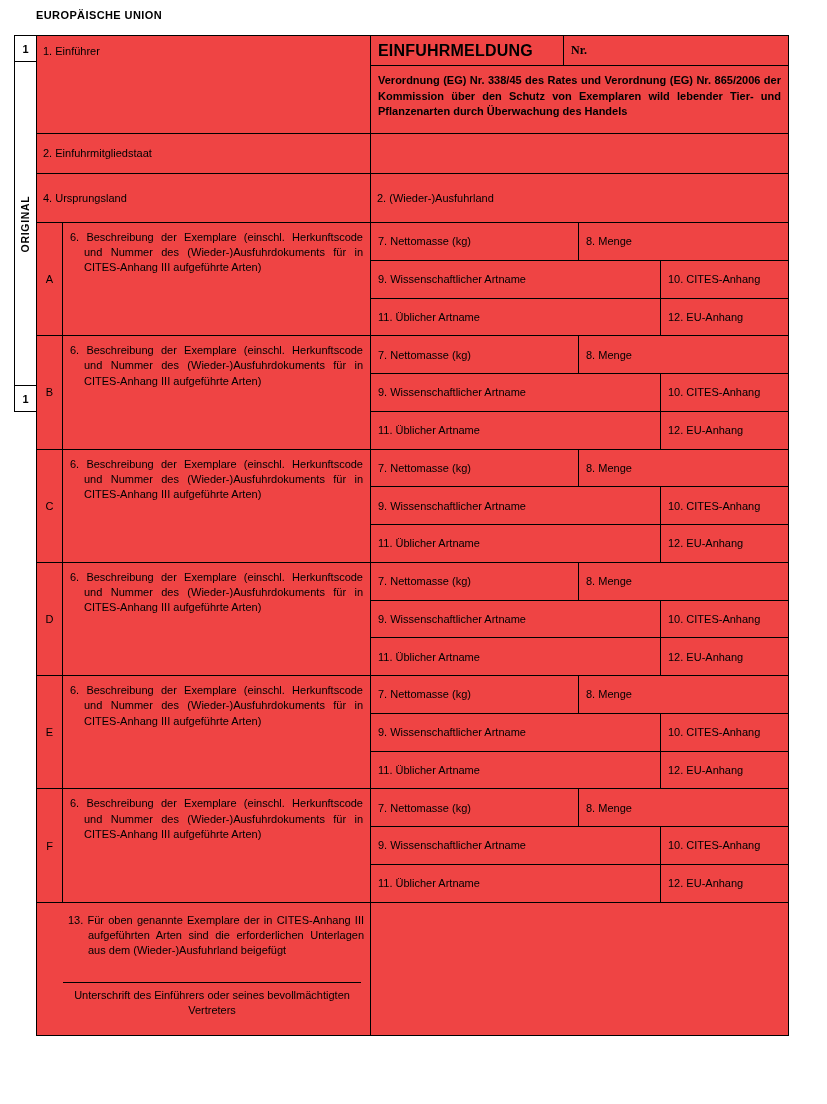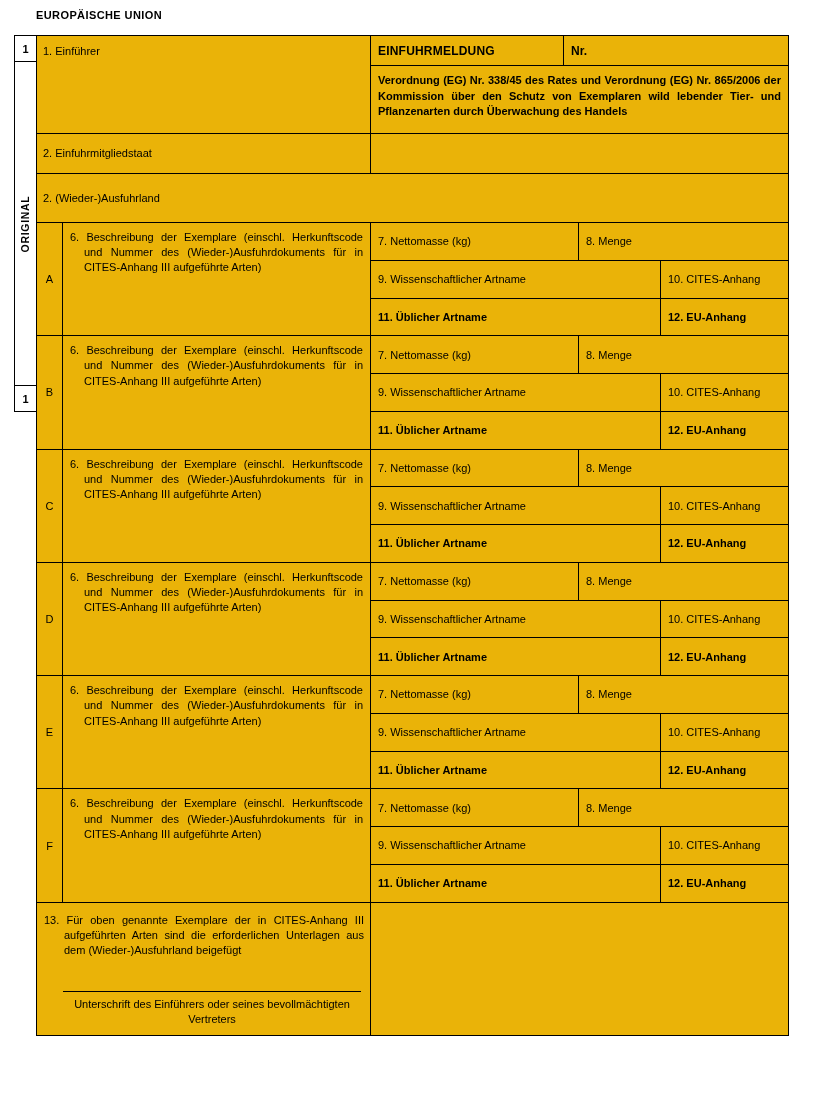--- a/index.html
+++ b/index.html
@@ -18,55 +18,55 @@
   .sbox1 { top:35px; height:27px; }
   .sbox2 { top:385px; height:27px; }
   .orig { position:absolute; left:14px; top:62px; width:23px; height:323px;
           border-left:1.5px solid #000; border-right:1.5px solid #000;
           display:flex; align-items:center; justify-content:center; }
   .orig span { transform:rotate(-90deg); font-weight:700; font-size:10.5px;
                letter-spacing:.7px; white-space:nowrap; }
 
   
   .table { position:absolute; left:36px; top:35px; width:753px; height:1001px;
-           border:1.5px solid #000; display:flex; flex-direction:column; background:#eab308; }
+           border:1.5px solid #000; display:flex; flex-direction:column; background:#ef4444; }
   .tr { display:flex; border-bottom:1.5px solid #000; min-height:0; }
   .td { position:relative; min-width:0; }
   .bdr { border-right:1.5px solid #000; }
   .fs { font-size:11px; line-height:1.3; }
 
   .r1 { height:98px; }
   .r1-left { width:334px; padding:8px 6px; }
   .r1-right { flex:1; display:flex; flex-direction:column; }
   .r1a { height:30px; border-bottom:1.5px solid #000; display:flex; }
   .cell-title { width:193px; display:flex; align-items:center; padding:0 7px;
-                font-weight:700; font-size:12px; letter-spacing:.2px; }
+                font-weight:700; font-size:16px; letter-spacing:.2px; }
   .cell-nr { flex:1; display:flex; align-items:center; padding:0 7px;
-             font-weight:700; font-size:12px; }
+             font-weight:700; font-size:12px;font-family:Liberation Serif, serif; }
   .r1b { flex:1; padding:7px 7px 0 7px; font-weight:700; font-size:11px;
          text-align:justify; line-height:1.42; }
 
   .r2 { height:40px; } .r3 { height:49px; }
   .vc { display:flex; align-items:center; padding:0 6px; }
   .wleft { width:334px; }
 
   .srow { height:113.3px; }
   .lcell { width:26px; display:flex; align-items:center; justify-content:center; font-size:11px; }
   .dcell { width:308px; padding:7px; }
   .hang6 { padding-left:14px; text-indent:-14px; text-align:justify; line-height:1.38; }
   .rblock { flex:1; display:flex; flex-direction:column; }
   .sub { flex:1; display:flex; border-bottom:1.5px solid #000; }
-  .sub:last-child { border-bottom:none;font-weight:bold; }
+  .sub:last-child { border-bottom:none; }
   .sub .td { display:flex; align-items:center; padding:0 7px; }
   .c7 { width:208px; } .c9 { width:290px; }
 
   .r13 { flex:1; border-bottom:none; }
   .r13-left { width:334px; padding:10px 6px 6px 7px; position:relative; }
-  .hang13 { padding-left:20px; text-indent:-20px; text-align:justify; line-height:1.38; }
-  .sigwrap { position:absolute; left:26px; right:9px; bottom:9px; text-align:center; }
+  .hang13 { padding-left:20px; text-indent:-20px; text-align:justify; line-height:1.38;margin-left:24px; }
+  .sigwrap { position:absolute; left:26px; right:9px; bottom:18px; text-align:center; }
   .sigline { border-top:1.5px solid #000; margin-bottom:5px; }
   .r13-right { flex:1; padding:9px 7px; }
   .hang14 { padding-left:22px; text-indent:-22px; }
 </style>
 </head>
 <body>
 
 <div class="hdr">EUROPÄISCHE UNION</div>
 
 <div class="sbox sbox1">1</div>
@@ -90,20 +90,23 @@
     </div>
   </div>
 
   <div class="tr r2">
     <div class="td bdr wleft vc fs">
       <span>2. Einfuhrmitgliedstaat</span>
     </div>
   </div>
 
   <div class="tr r3">
+    <div class="td bdr wleft vc fs">
+      <span>4. Ursprungsland</span>
+    </div>
     <div class="td vc fs" style="flex:1">
       <span>2. (Wieder-)Ausfuhrland</span>
     </div>
   </div>
 
   <div class="tr srow">
     <div class="td bdr lcell">A</div>
     <div class="td bdr dcell fs">
       <div class="hang6">6. Beschreibung der Exemplare (einschl. Herkunftscode und Nummer des (Wieder-)Ausfuhrdokuments für in CITES-Anhang III aufgeführte Arten)</div>
     </div>

